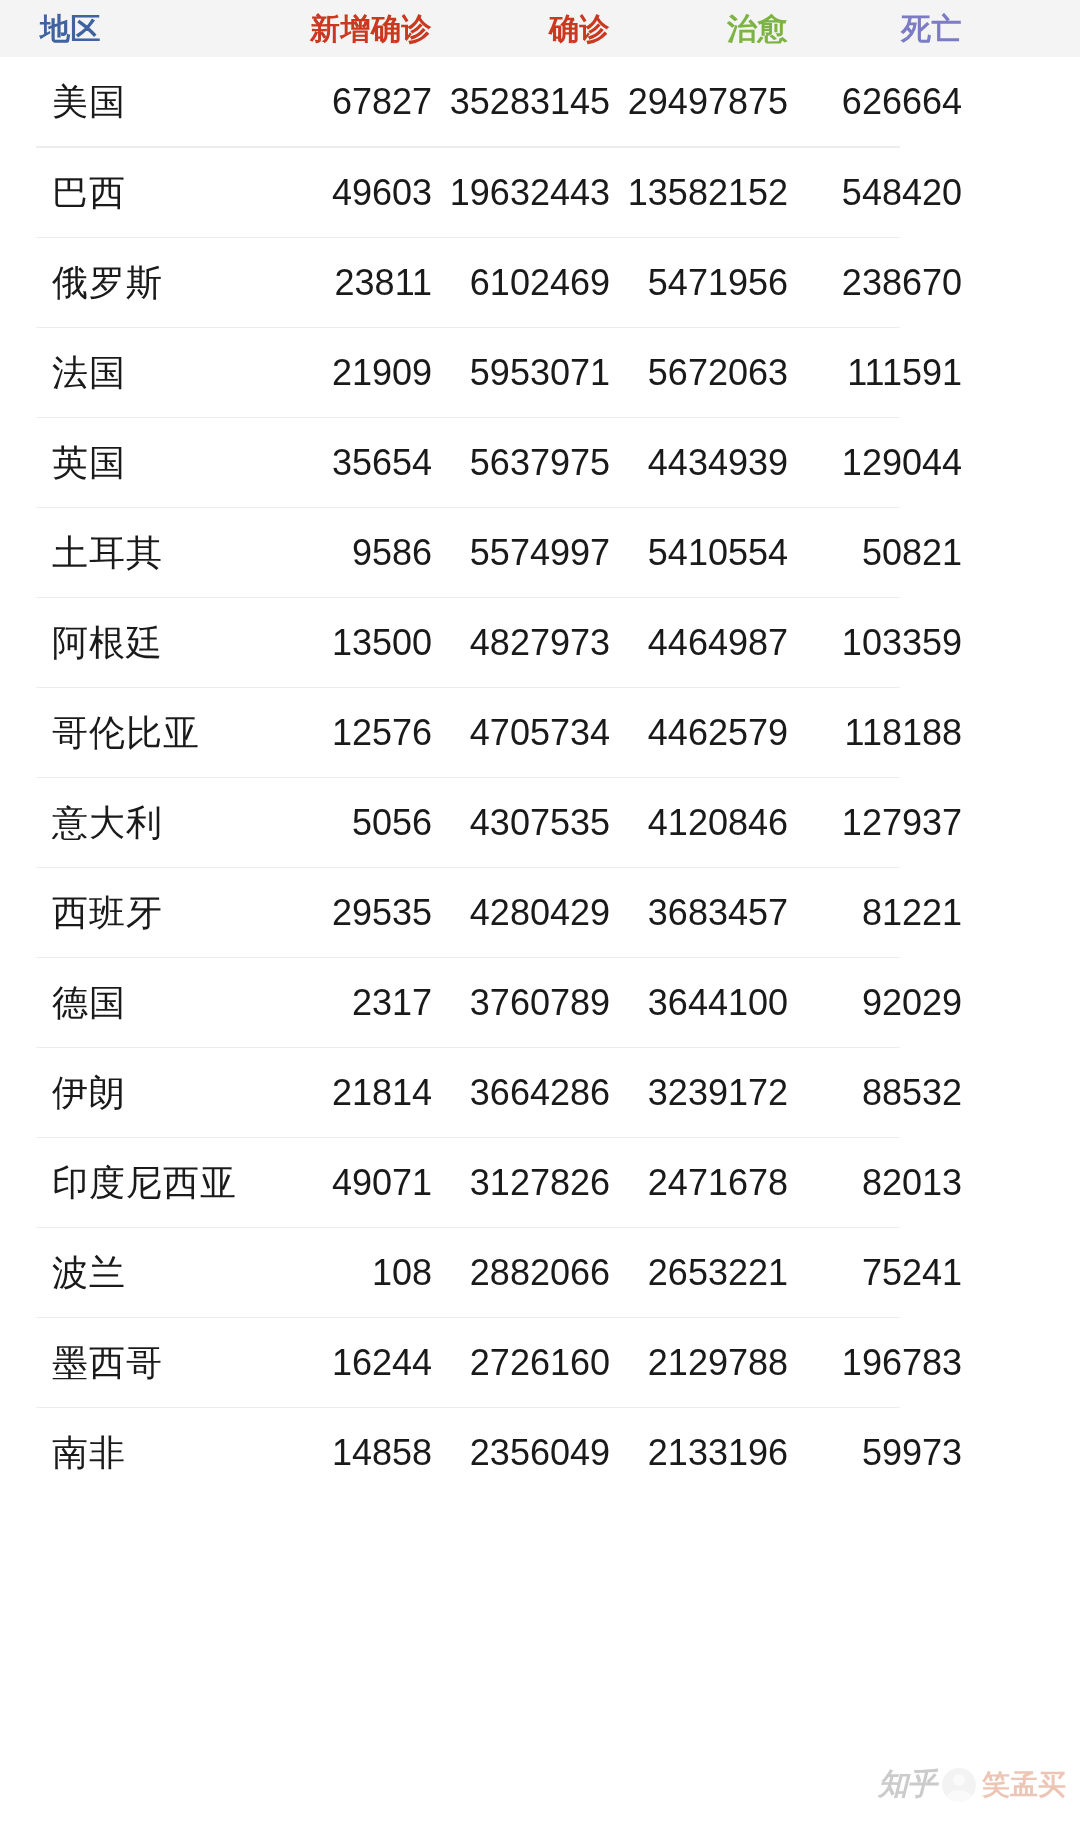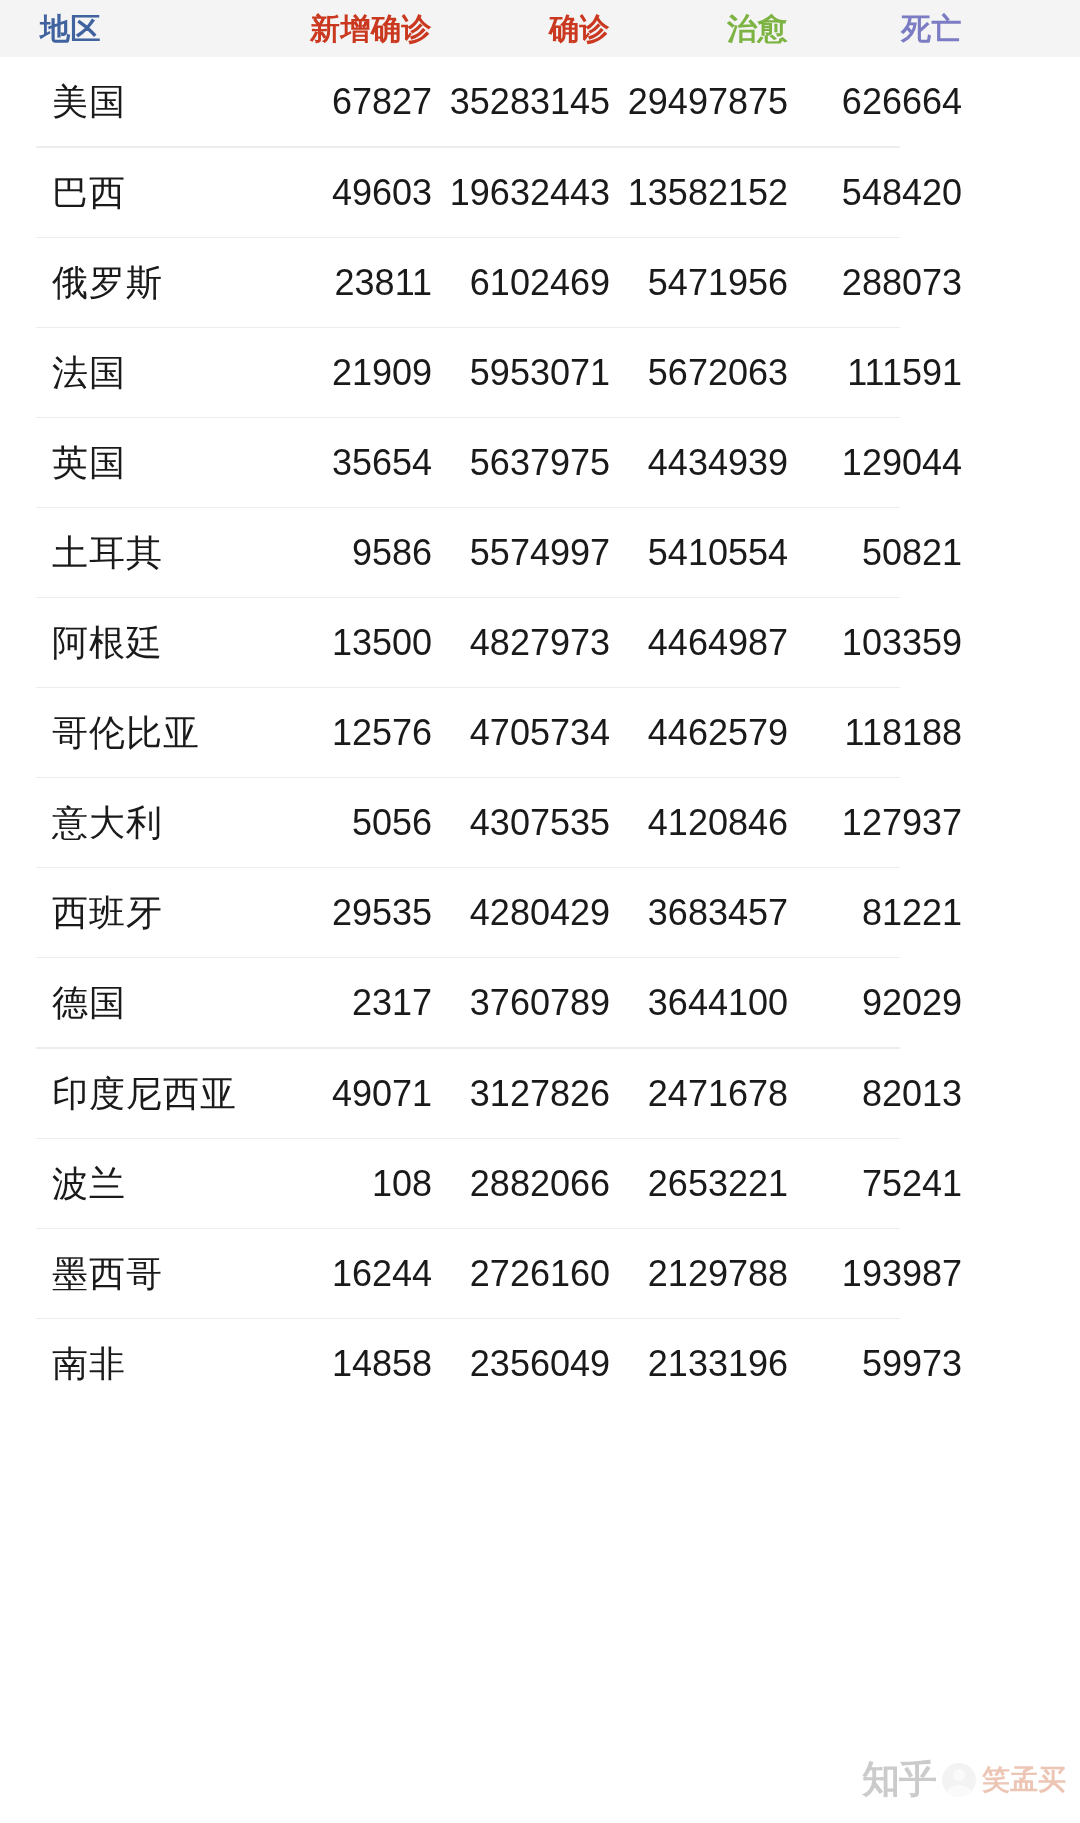--- a/index.html
+++ b/index.html
@@ -96,25 +96,26 @@
     right: 14px;
     bottom: 18px;
     display: flex;
     align-items: center;
     gap: 6px;
     opacity: 0.30;
     pointer-events: none;
     user-select: none;
   }
   .wm-logo {
-    font-size: 38px;
+    font-size: 30px;
     font-weight: bold;
     color: #555555;
     font-family: "Liberation Sans", "DejaVu Sans", sans-serif;
     letter-spacing: -1px;
+    font-style: italic;
   }
   .wm-avatar {
     width: 34px;
     height: 34px;
     border-radius: 50%;
     background: #d8d8d8;
     position: relative;
     overflow: hidden;
     flex: 0 0 auto;
   }
@@ -197,21 +198,21 @@
         <tr class="sep-row">
           <td colspan="6">
             <span class="sep-line"></span>
           </td>
         </tr>
         <tr class="data-row">
           <td class="cell cell-region">俄罗斯</td>
           <td class="cell cell-num">23811</td>
           <td class="cell cell-num">6102469</td>
           <td class="cell cell-num">5471956</td>
-          <td class="cell cell-num">288073</td>
+          <td class="cell cell-num">238670</td>
           <td></td>
         </tr>
         <tr class="sep-row">
           <td colspan="6">
             <span class="sep-line"></span>
           </td>
         </tr>
         <tr class="data-row">
           <td class="cell cell-region">法国</td>
           <td class="cell cell-num">21909</td>
@@ -309,20 +310,28 @@
           <td class="cell cell-num">3760789</td>
           <td class="cell cell-num">3644100</td>
           <td class="cell cell-num">92029</td>
           <td></td>
         </tr>
         <tr class="sep-row">
           <td colspan="6">
             <span class="sep-line"></span>
           </td>
         </tr>
+        <tr class="data-row">
+          <td class="cell cell-region">伊朗</td>
+          <td class="cell cell-num">21814</td>
+          <td class="cell cell-num">3664286</td>
+          <td class="cell cell-num">3239172</td>
+          <td class="cell cell-num">88532</td>
+          <td></td>
+        </tr>
         <tr class="sep-row">
           <td colspan="6">
             <span class="sep-line"></span>
           </td>
         </tr>
         <tr class="data-row">
           <td class="cell cell-region">印度尼西亚</td>
           <td class="cell cell-num">49071</td>
           <td class="cell cell-num">3127826</td>
           <td class="cell cell-num">2471678</td>
@@ -345,21 +354,21 @@
         <tr class="sep-row">
           <td colspan="6">
             <span class="sep-line"></span>
           </td>
         </tr>
         <tr class="data-row">
           <td class="cell cell-region">墨西哥</td>
           <td class="cell cell-num">16244</td>
           <td class="cell cell-num">2726160</td>
           <td class="cell cell-num">2129788</td>
-          <td class="cell cell-num">193987</td>
+          <td class="cell cell-num">196783</td>
           <td></td>
         </tr>
         <tr class="sep-row">
           <td colspan="6">
             <span class="sep-line"></span>
           </td>
         </tr>
         <tr class="data-row">
           <td class="cell cell-region">南非</td>
           <td class="cell cell-num">14858</td>

